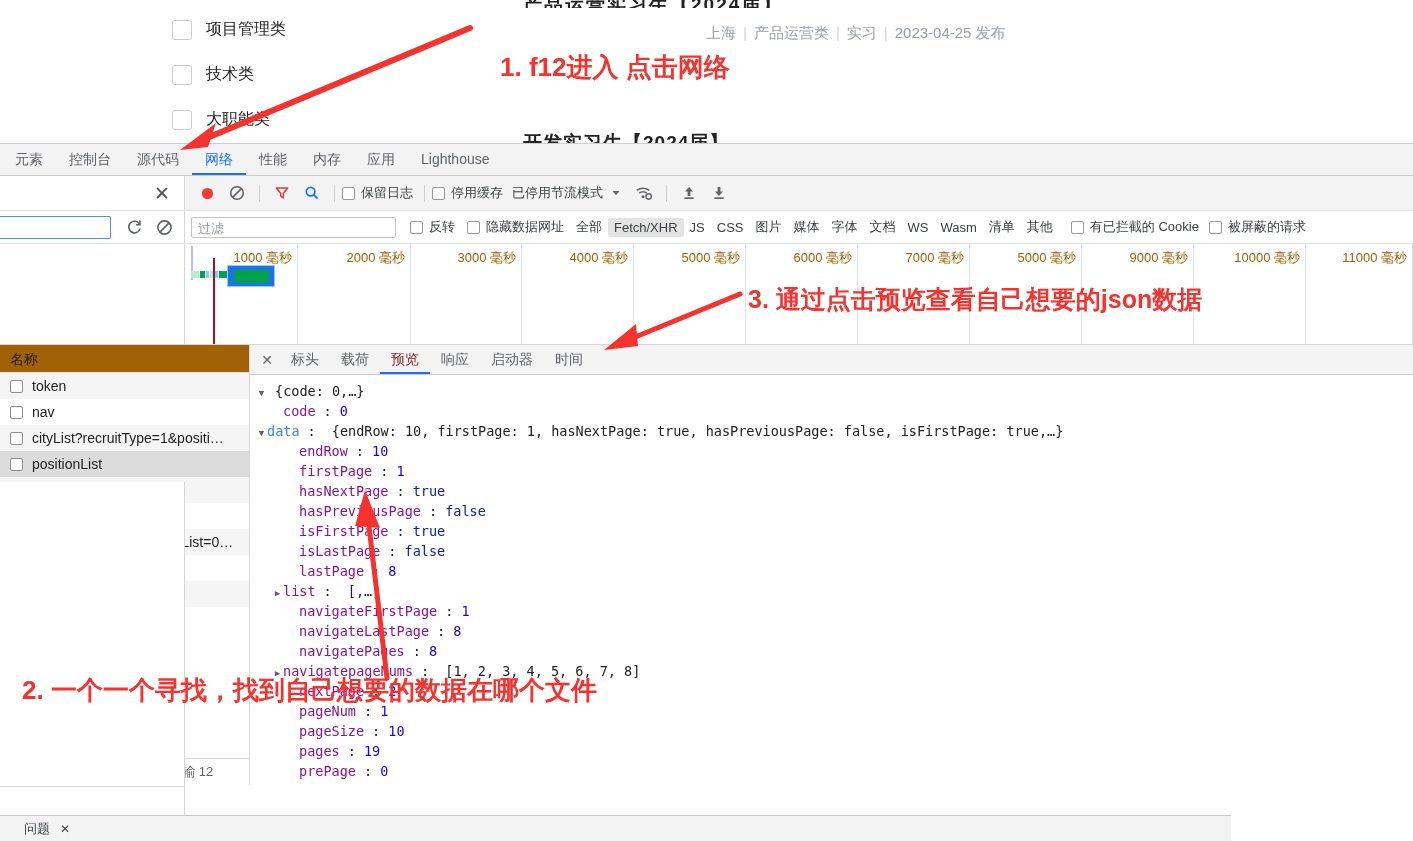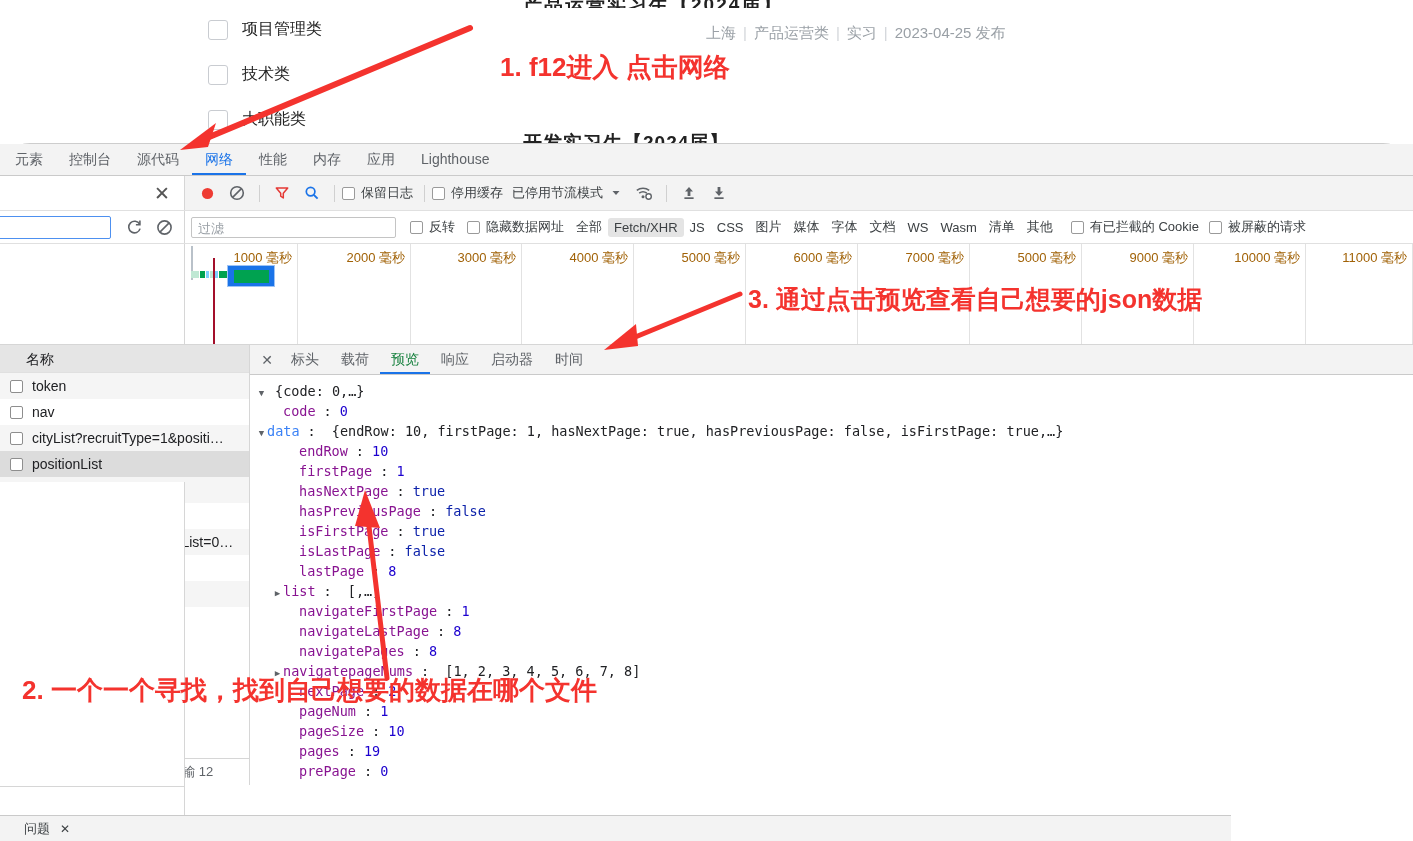--- a/index.html
+++ b/index.html
@@ -3,37 +3,37 @@
 <meta charset="utf-8">
 <style>
   html,body{margin:0;padding:0;}
   body{
     width:1413px;height:841px;overflow:hidden;
     font-family:"Liberation Sans","DejaVu Sans",sans-serif;
     font-size:13px;color:#202124;background:#fff;position:relative;
   }
   
   #page-behind{position:absolute;left:0;top:0;width:1413px;height:143px;background:#fff;overflow:hidden;}
-  .facet{position:absolute;display:flex;align-items:center;gap:14px;margin-left:36px;}
+  .facet{position:absolute;display:flex;align-items:center;gap:14px;}
   .fbox{width:20px;height:20px;border:1.5px solid #c9ccd1;border-radius:3px;background:#fff;box-sizing:border-box;}
   .flabel{font-size:16px;color:#222;}
   .job-title-clip{position:absolute;left:523px;top:-8px;width:420px;height:16px;overflow:hidden;color:#222;font-size:19px;font-weight:bold;letter-spacing:2px;}
   .job-meta{position:absolute;left:706px;top:24px;color:#9aa0a6;font-size:15px;white-space:nowrap;}
   .job-meta .sep{color:#d2d5d9;padding:0 7px;}
   .job-title2{position:absolute;left:523px;top:130px;color:#222;font-size:19px;font-weight:bold;letter-spacing:1px;white-space:nowrap;}
 
   
   .anno{position:absolute;color:#f4332e;font-weight:bold;white-space:nowrap;pointer-events:none;}
   #anno1{left:500px;top:50px;font-size:26px;}
   #anno2{left:22px;top:673px;font-size:26px;}
   #anno3{left:748px;top:283px;font-size:25px;}
   .arrow{position:absolute;pointer-events:none;}
 
   
-  #devtools{position:absolute;left:0;top:143px;width:1413px;height:672px;background:#fff;border-top:1px solid #cdcdcd;border-radius:30px;}
+  #devtools{position:absolute;left:0;top:143px;width:1413px;height:672px;background:#fff;border-top:1px solid #cdcdcd;}
   
   #dt-tabs{height:32px;background:#f3f3f3;border-bottom:1px solid #cacaca;display:flex;align-items:flex-end;padding-left:2px;box-sizing:border-box;}
   .dt-tab{padding:0 13px;height:31px;line-height:31px;font-size:14px;color:#5f6368;cursor:default;white-space:nowrap;}
   .dt-tab.sel{color:#1a73e8;box-shadow:inset 0 -2px 0 #1a73e8;}
 
   
   #row-tool{height:34px;display:flex;align-items:center;background:#f3f3f3;border-bottom:1px solid #e0e0e0;}
   #left-stub1{width:185px;height:34px;display:flex;align-items:center;justify-content:flex-end;padding-right:14px;box-sizing:border-box;background:#fff;border-right:1px solid #d6d6d6;}
   #net-toolbar{flex:1;height:34px;display:flex;align-items:center;gap:0;padding-left:7px;box-sizing:border-box;background:#f3f3f3;}
   .tbtn{width:30px;height:26px;display:flex;align-items:center;justify-content:center;cursor:default;}
@@ -61,33 +61,33 @@
   #greyline{position:absolute;left:6px;top:2px;width:2px;height:34px;background:#b9c1c9;}
   .netband{position:absolute;height:7px;background:#00a250;}
   .netband.l{background:#bfe8d4;}
   .netband.t{background:#7fd0ff;}
   #selbox{position:absolute;left:42px;top:21px;width:48px;height:22px;background:#1a73e8;border:1px solid #9ec3f5;box-sizing:border-box;}
   #selbox i{position:absolute;left:6px;top:4px;width:35px;height:13px;background:#00a250;display:block;}
 
   
   #body-split{height:440px;display:flex;}
   #req-pane{width:250px;background:#fff;border-right:1px solid #d6d6d6;box-sizing:border-box;display:flex;flex-direction:column;}
-  #req-head{height:28px;line-height:28px;padding-left:26px;font-size:14px;color:#202124;border-bottom:1px solid #e0e0e0;background:#e5e5e5;box-sizing:border-box;}
+  #req-head{height:28px;line-height:28px;padding-left:10px;font-size:14px;color:#202124;border-bottom:1px solid #e0e0e0;background:#a16207;box-sizing:border-box;}
   #req-list{flex:1;overflow:hidden;}
   .req-row{height:26px;display:flex;align-items:center;gap:9px;padding-left:10px;font-size:14px;color:#202124;box-sizing:border-box;white-space:nowrap;overflow:hidden;cursor:default;}
   .req-row:nth-child(odd){background:#f5f5f5;}
   .req-row.sel{background:#dcdcdc;}
   .rcb{width:13px;height:13px;border:1px solid #8e8e8e;border-radius:2px;background:#fff;box-sizing:border-box;flex:none;}
   #req-status{height:27px;border-top:1px solid #d6d6d6;display:flex;align-items:center;gap:0;padding-left:10px;font-size:13px;color:#5f6368;background:#fff;box-sizing:border-box;white-space:nowrap;overflow:hidden;}
   #req-status .sp{width:1px;height:14px;background:#d0d0d0;margin:0 9px;}
 
   #detail-pane{flex:1;display:flex;flex-direction:column;background:#fff;overflow:hidden;}
   #detail-tabs{height:30px;background:#f3f3f3;border-bottom:1px solid #cacaca;display:flex;align-items:flex-end;padding-left:4px;box-sizing:border-box;}
   .dtab{padding:0 11px;height:29px;line-height:29px;font-size:14px;color:#5f6368;cursor:default;white-space:nowrap;}
-  .dtab.sel{color:#15803d;box-shadow:inset 0 -2px 0 #1a73e8;}
+  .dtab.sel{color:#7f1d1d;box-shadow:inset 0 -2px 0 #1a73e8;}
   #dclose{width:26px;height:29px;display:flex;align-items:center;justify-content:center;}
   #json{flex:1;overflow:hidden;padding:6px 0 0 6px;box-sizing:border-box;
         font-family:"DejaVu Sans Mono","Liberation Mono",monospace;font-size:13.5px;line-height:20px;}
   .jline{white-space:nowrap;height:20px;}
   .tri{display:inline-block;width:11px;color:#5f6368;font-size:9px;text-align:center;}
   .k{color:#881391;}
   .kd{color:#3b82f6;margin-top:41px;}
   .num{color:#1c00cf;}
   .bool{color:#0d22aa;}
   .pun{color:#202124;margin-left:8px;}

